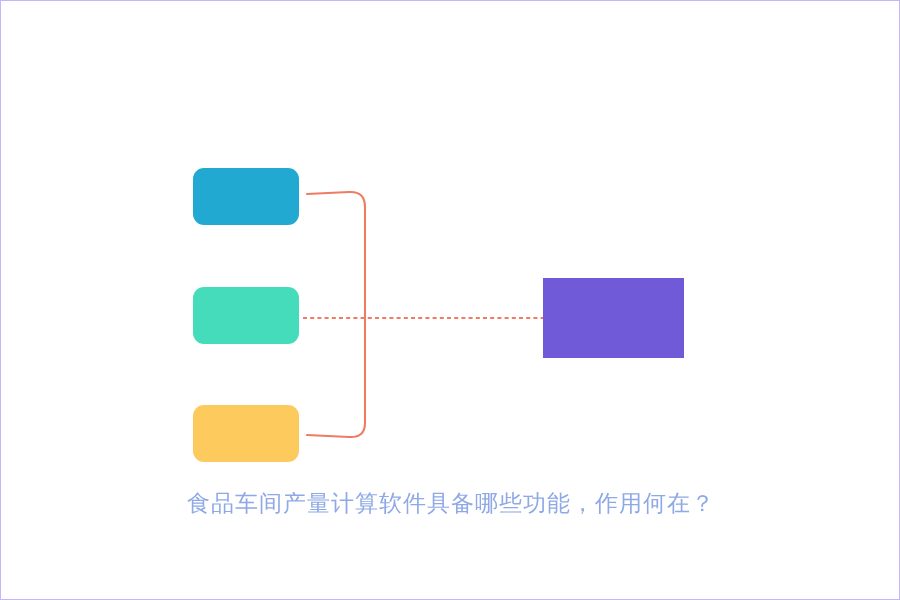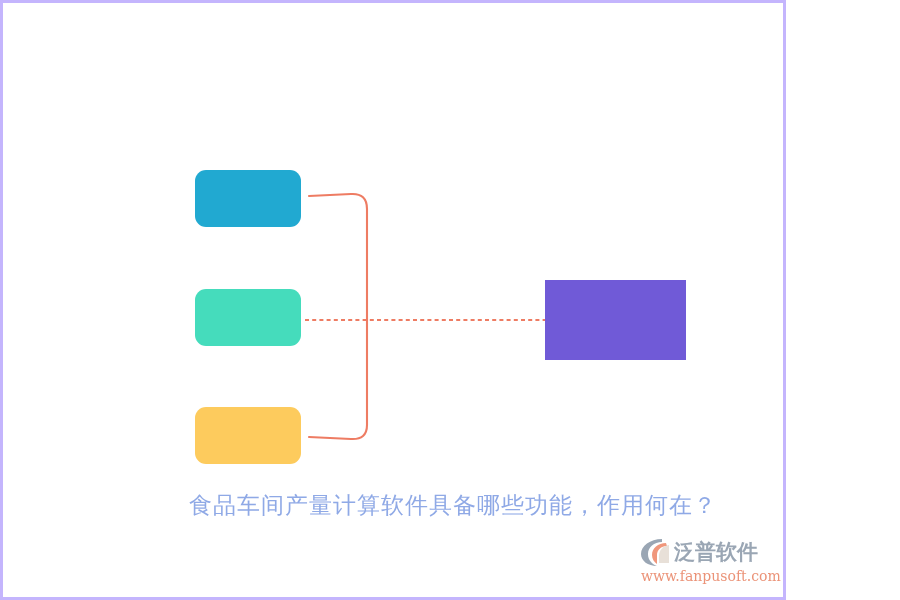--- a/index.html
+++ b/index.html
@@ -9,25 +9,25 @@
   body {
     width: 900px;
     height: 600px;
     background: #ffffff;
     font-family: "Liberation Sans", sans-serif;
     overflow: hidden;
   }
 
   #canvas {
     position: relative;
-    width: 786px;
+    width: 900px;
     height: 600px;
     background: #ffffff;
     box-sizing: border-box;
-    border: 3px solid #c4b5fd;
+    border: 1px solid #c4b5fd;
     overflow: hidden;
   }
 
   
   #connectors {
     position: absolute;
     left: 0;
     top: 0;
     width: 900px;
     height: 600px;
@@ -150,27 +150,14 @@
   <div class="node node-round" id="node-yellow" style="background:#fdcb5d;">
     <span></span>
   </div>
 
   <div class="node node-square" id="node-purple" style="background:#705ad7;">
     <span></span>
   </div>
 
   <div id="caption">食品车间产量计算软件具备哪些功能，作用何在？</div>
 
-  <div id="logo">
-    <div id="logo-row">
-      <svg id="logo-mark" viewBox="0 0 34 32" xmlns="http://www.w3.org/2000/svg">
-
-        <path d="M23 3 C11 3 2 10 2 18 C2 25 9 30 18 30 C13 28 9 24 9 18 C9 11 15 6 23 6 Z" fill="#9aa6b4"></path>
-
-        <path d="M27 7 C19 7 13 12 13 19 C13 23 15 26 18 28 L18 19 C18 14 22 10 28 10 Z" fill="#f0977c"></path>
-        <path d="M30 9 C24 10 20 14 20 20 L20 27 L30 27 Z" fill="#e8e0d8"></path>
-      </svg>
-      <div id="logo-wordmark">泛普软件</div>
-    </div>
-    <div id="logo-url">www.fanpusoft.com</div>
-  </div>
 
 </div>
 
 </body></html>

